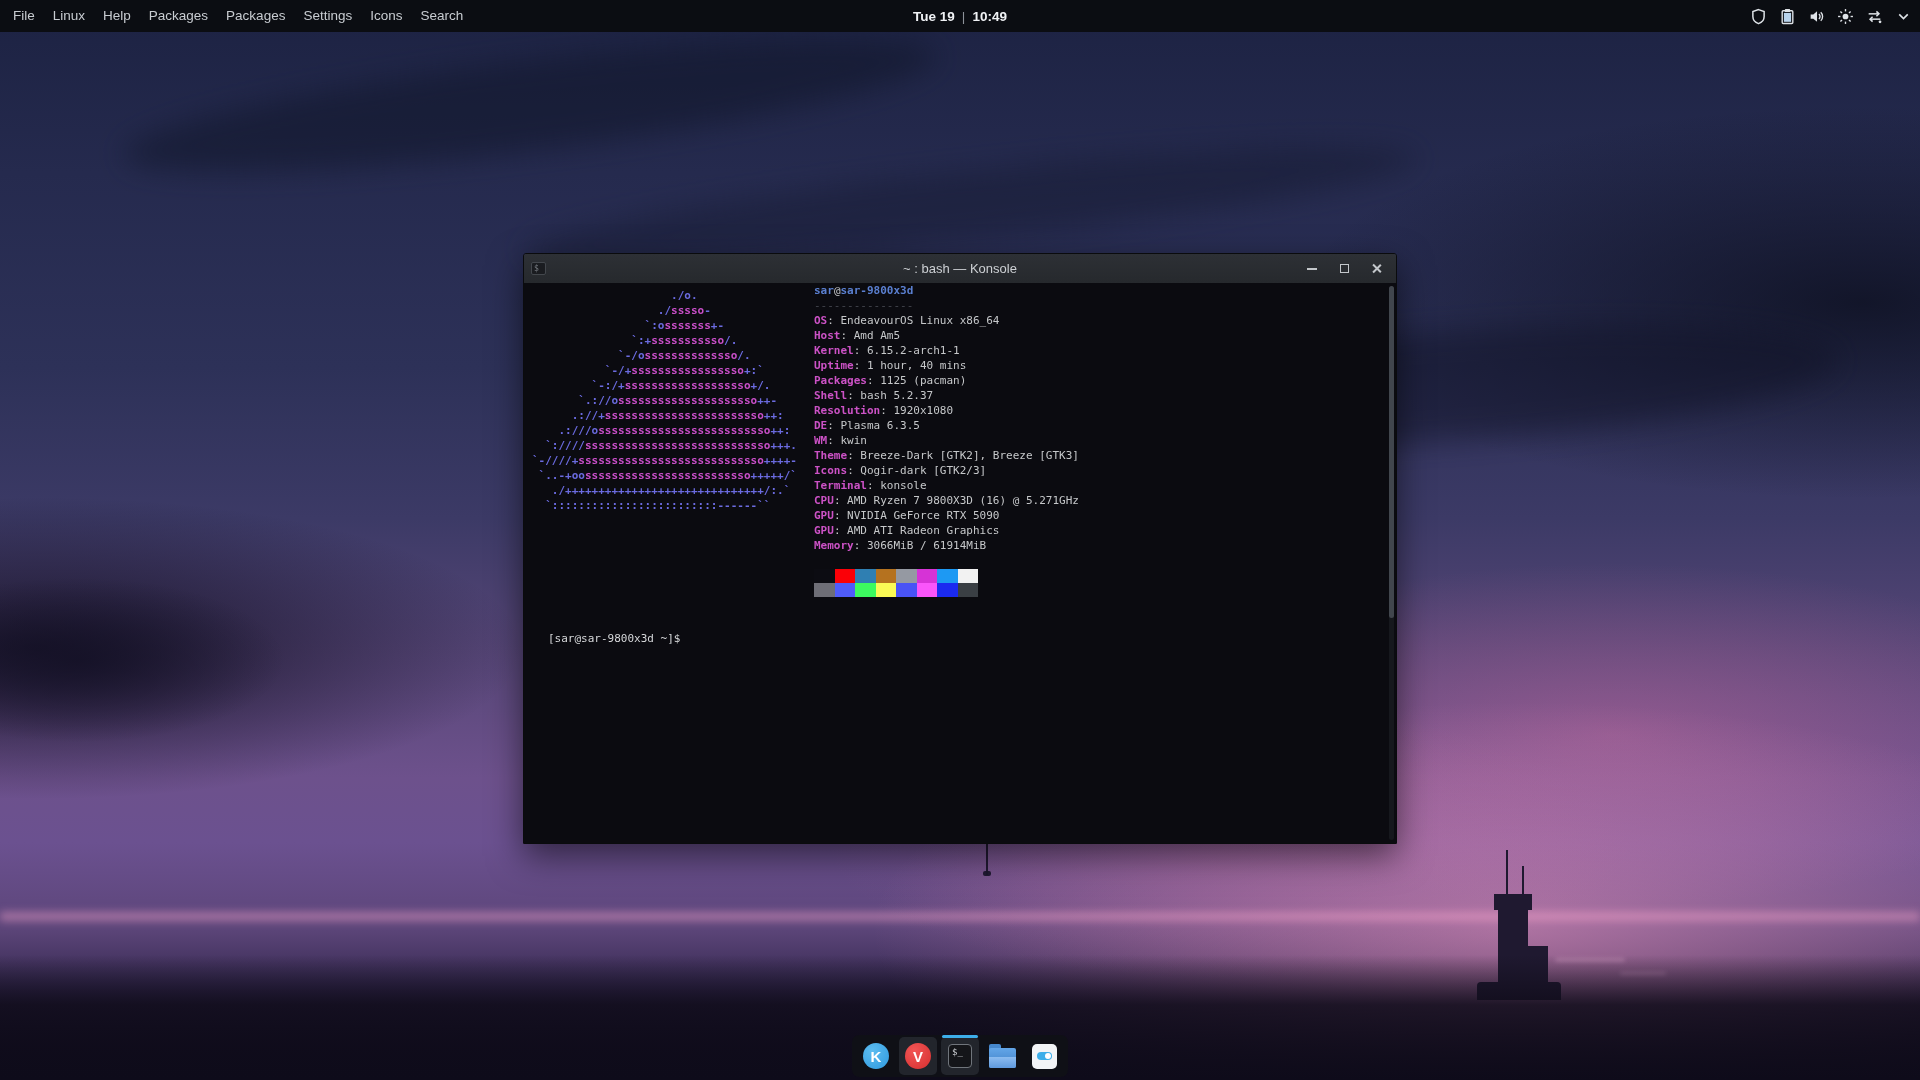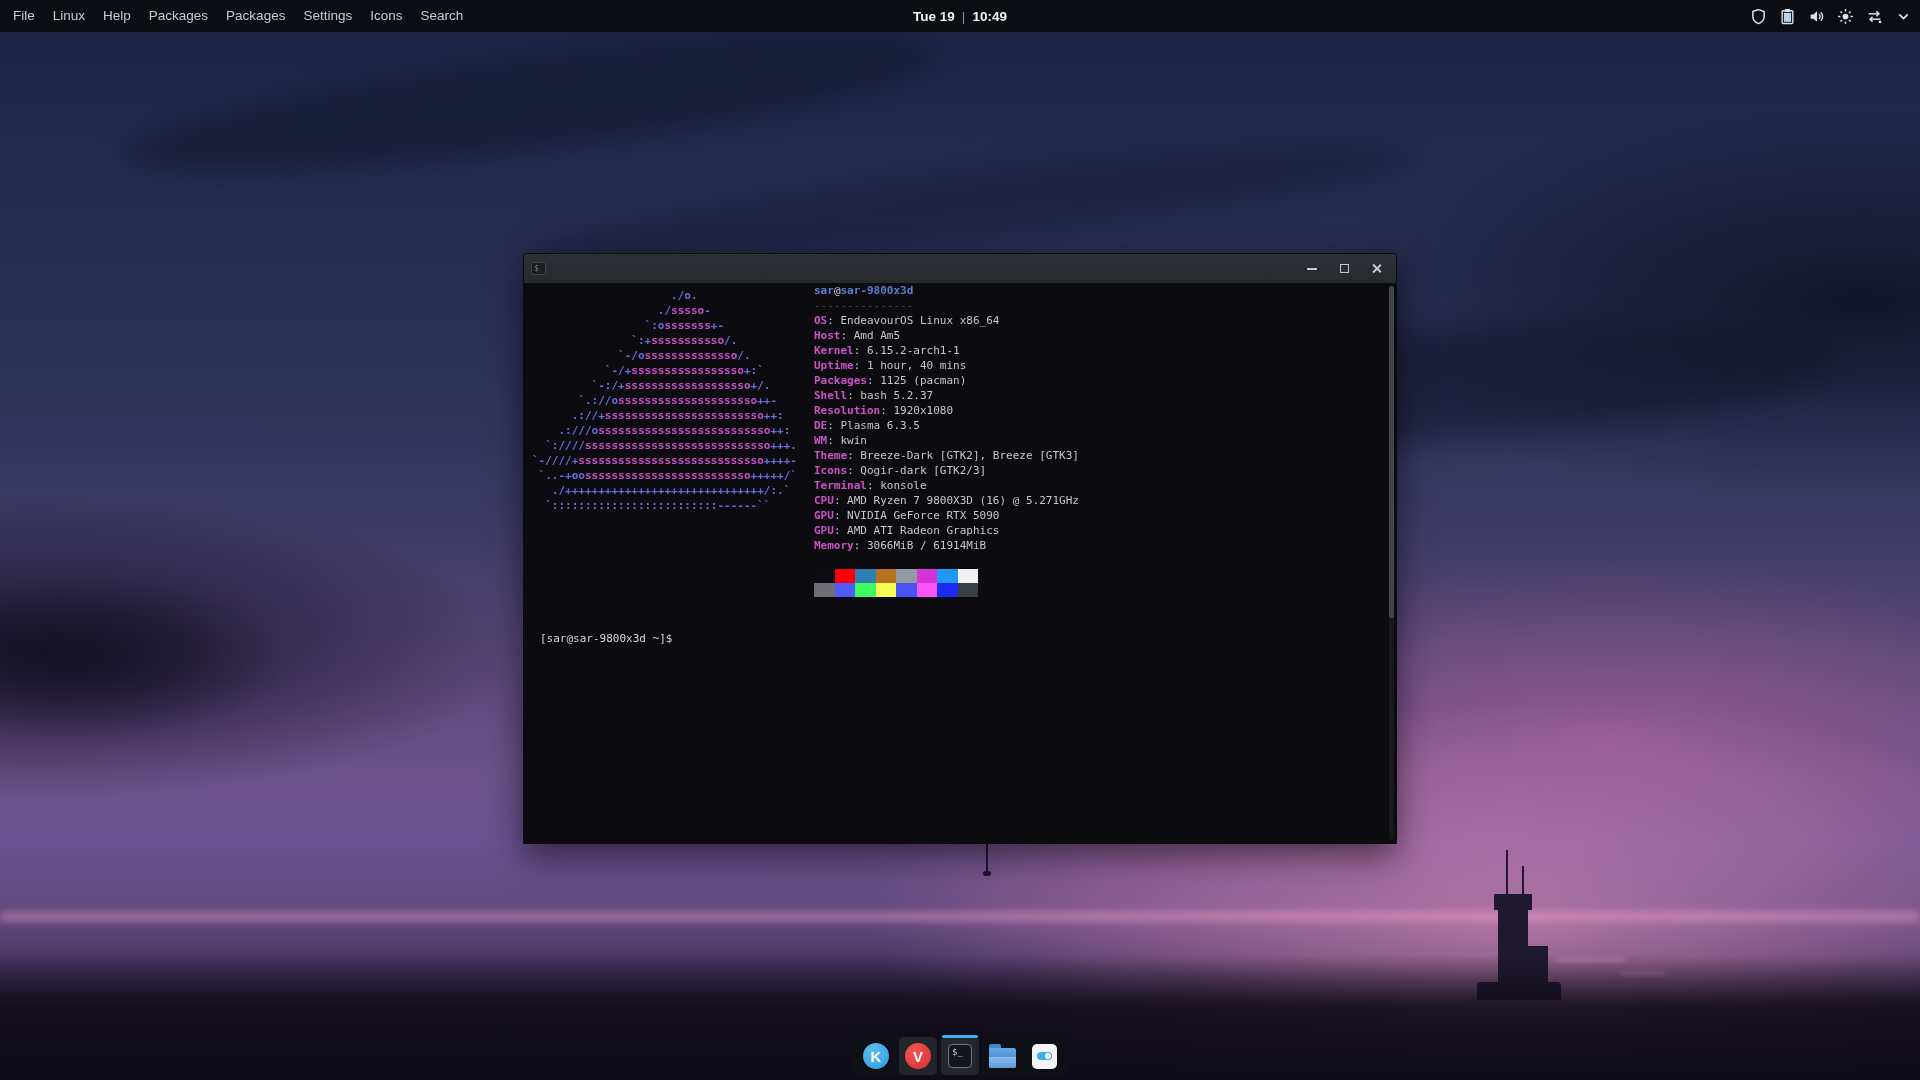--- a/index.html
+++ b/index.html
@@ -89,21 +89,21 @@
   .nf-art { position:absolute; left:8px; top:5px; white-space:pre;
             font-weight:bold; color:#6b6be0; }
   .nf-art .m { color:#c94fc9; }
   .nf-info { position:absolute; left:290px; top:0; white-space:pre; }
   .nf-info .ttl { color:#5a7fd0; font-weight:bold; }
   .nf-info .sep { color:#45474f; }
   .nf-info .lbl { color:#cc52c6; font-weight:bold;margin-top:32px; }
   .palette { position:absolute; left:290px; top:286px; }
   .palette-row { display:flex; height:14px; }
   .swatch { width:20.5px; height:14px; }
-  .prompt-line { position:absolute; left:16px; top:348px; color:#d6d8da; white-space:pre; }
+  .prompt-line { position:absolute; left:24px; top:348px; color:#d6d8da; white-space:pre; }
   .scrollbar { position:absolute; right:2px; top:3px; bottom:3px; width:5px; }
   .scrollbar .track { position:absolute; inset:0; background:#16181d; border-radius:3px; }
   .scrollbar .thumb { position:absolute; left:0; top:0; width:5px; height:60%;
                       background:#41464d; border-radius:3px; }
 
   
   .dock { position:absolute; left:50%; bottom:3px; transform:translateX(-50%);
           height:42px; background:rgba(15,17,22,.9); border-radius:7px;
           display:flex; align-items:center; padding:0 5px; gap:4px; z-index:50; }
   .dock-item { width:38px; height:38px; border-radius:5px; display:flex;
@@ -224,20 +224,21 @@
         <svg viewBox="0 0 16 16">
             <polyline points="4,6 8,10 12,6" fill="none" stroke="#dfe3e8" stroke-width="1.5"></polyline>
           </svg>
       </span>
     </div>
   </div>
 
   <div class="window">
     <div class="titlebar">
       <div class="tb-appicon">$</div>
+      <div class="tb-title">~ : bash — Konsole</div>
       <div class="tb-buttons">
         <span class="tb-btn">
             <span class="glyph-min"></span>
           </span>
         <span class="tb-btn">
             <span class="glyph-max"></span>
           </span>
         <span class="tb-btn">
             <span class="glyph-close"></span>
           </span>

